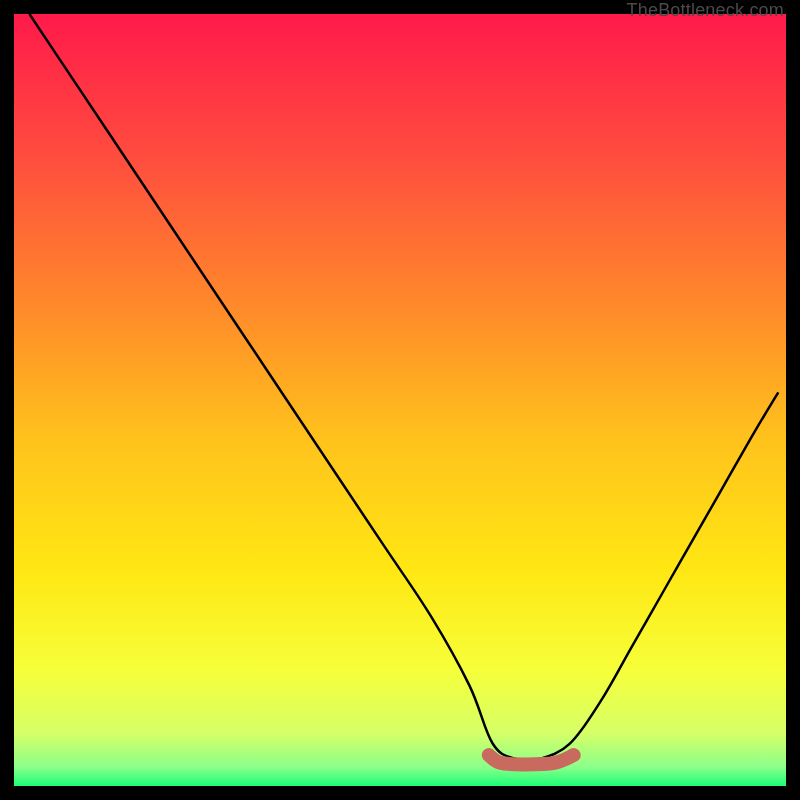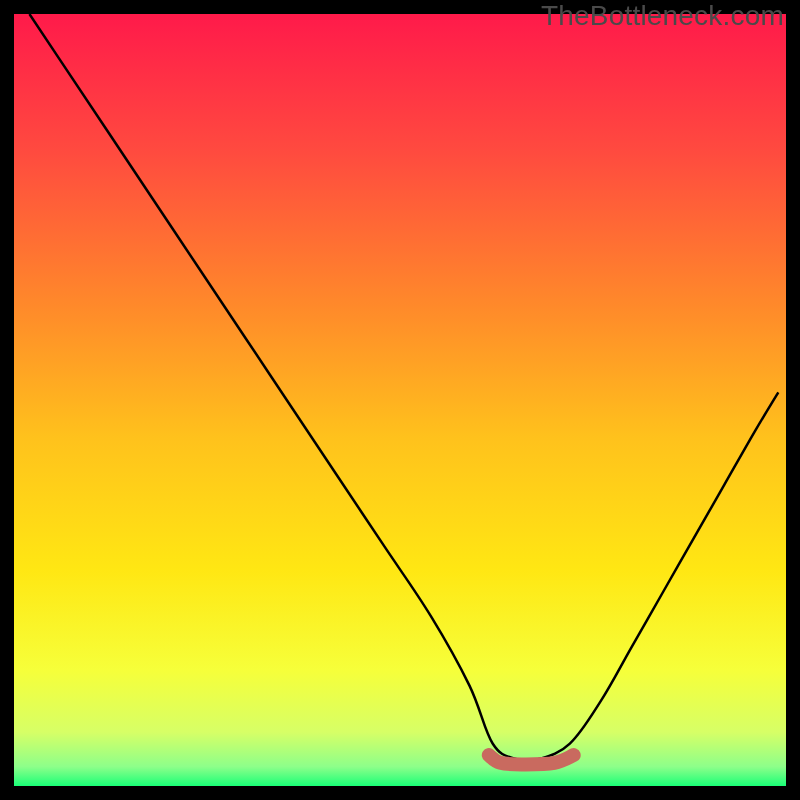--- a/index.html
+++ b/index.html
@@ -16,21 +16,21 @@
     left: 14px;
     top: 14px;
     width: 772px;
     height: 772px;
     overflow: hidden;
   }
   .watermark {
     position: absolute;
     top: 0;
     right: 16px;
-    font-size: 28px;
+    font-size: 18px;
     font-weight: 500;
     color: #4a4a4a;
     letter-spacing: 0.2px;
     z-index: 10;
     font-family: Arial, sans-serif;
   }
   svg {
     display: block;
   }
 </style>

